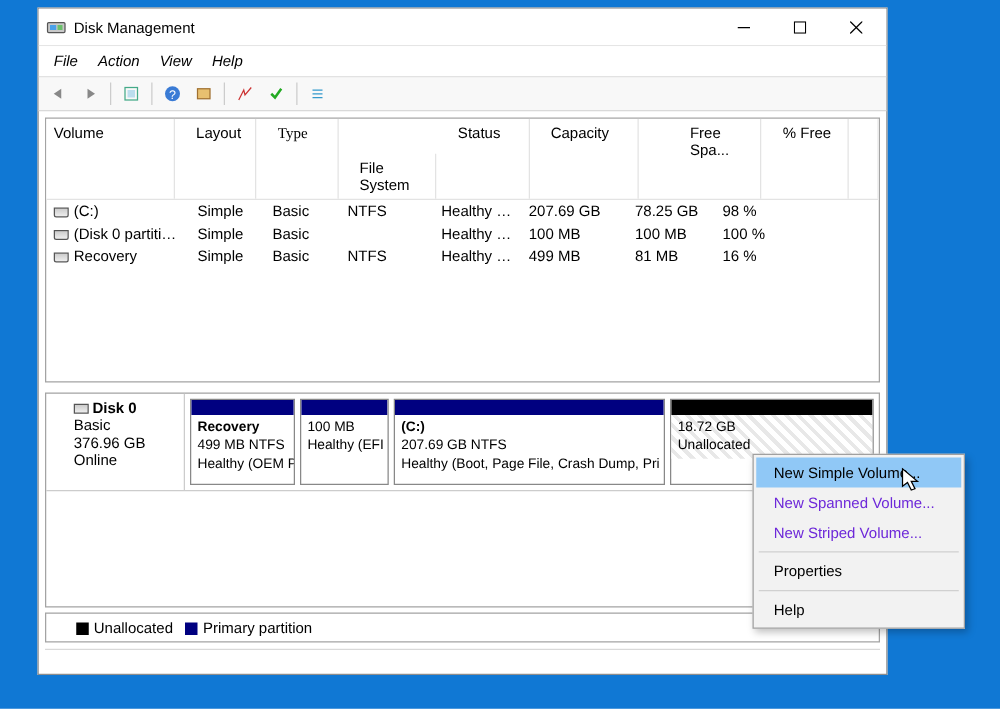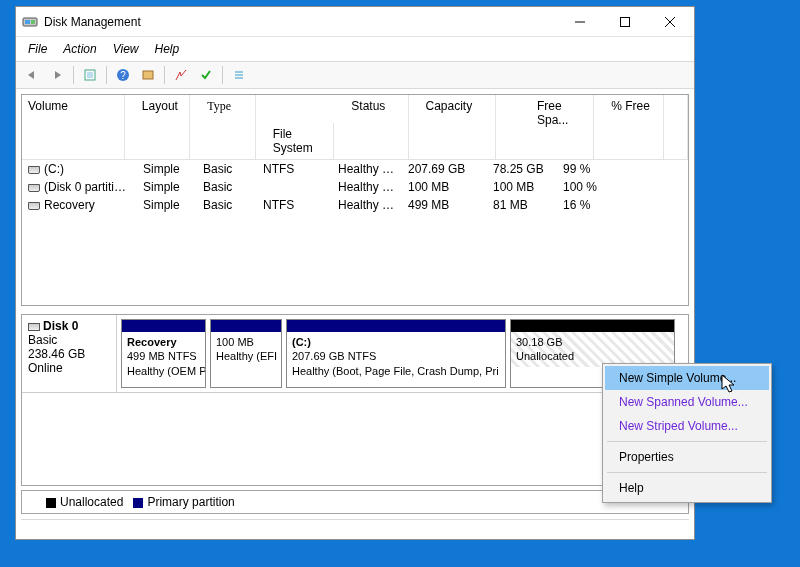--- a/index.html
+++ b/index.html
@@ -8,21 +8,21 @@
     font-family: "Segoe UI", Tahoma, sans-serif;
     font-size: 12px;
     background: #1078d4;
     width: 800px;
     height: 567px;
     overflow: hidden;
     position: relative;
   }
   .window {
     position: absolute;
-    left: 15px;
+    left: 30px;
     top: 6px;
     width: 680px;
     height: 534px;
     background: #fff;
     border: 1px solid #8d8d8d;
     display: flex;
     flex-direction: column;
   }
   .titlebar {
     height: 30px;
@@ -116,20 +116,21 @@
   }
   .disk-row {
     display: flex;
     border-bottom: 1px solid #ccc;
     height: 78px;
   }
   .disk-label {
     width: 95px;
     padding: 4px 6px;
     border-right: 1px solid #ccc;
+    margin-left: 16px;
   }
   .disk-label .disk-name { font-weight: bold; }
   .disk-bar-icon {
     width: 12px; height: 8px;
     display: inline-block;
     border: 1px solid #555;
     background: linear-gradient(#ccc,#eee);
     margin-right: 3px;
     vertical-align: middle;
   }
@@ -319,21 +320,21 @@
       </div>
     <div id="vol-rows">
         <div class="vol-row">
           <div class="vol-cell" style="width: 115px;"><span class="vol-icon"></span><span>(C:)</span></div>
           <div class="vol-cell" style="width: 60px;">Simple</div>
           <div class="vol-cell" style="width: 60px;">Basic</div>
           <div class="vol-cell" style="width: 75px;">NTFS</div>
           <div class="vol-cell" style="width: 70px;">Healthy (B...</div>
           <div class="vol-cell" style="width: 85px;">207.69 GB</div>
           <div class="vol-cell" style="width: 70px;">78.25 GB</div>
-          <div class="vol-cell" style="width: 65px;">99 %</div>
+          <div class="vol-cell" style="width: 65px;">98 %</div>
         </div>
         <div class="vol-row">
           <div class="vol-cell" style="width: 115px;"><span class="vol-icon"></span><span>(Disk 0 partition 2)</span></div>
           <div class="vol-cell" style="width: 60px;">Simple</div>
           <div class="vol-cell" style="width: 60px;">Basic</div>
           <div class="vol-cell" style="width: 75px;"></div>
           <div class="vol-cell" style="width: 70px;">Healthy (E...</div>
           <div class="vol-cell" style="width: 85px;">100 MB</div>
           <div class="vol-cell" style="width: 70px;">100 MB</div>
           <div class="vol-cell" style="width: 65px;">100 %</div>
@@ -349,21 +350,21 @@
           <div class="vol-cell" style="width: 65px;">16 %</div>
         </div>
       </div>
   </div>
 
   <div class="graphical">
     <div class="disk-row">
       <div class="disk-label">
         <div><span class="disk-bar-icon"></span><span class="disk-name">Disk 0</span></div>
         <div>Basic</div>
-        <div>238.46 GB</div>
+        <div>376.96 GB</div>
         <div>Online</div>
       </div>
       <div class="partitions" id="partitions">
           <div class="partition" style="width: 85px;">
             <div class="part-header"></div>
             <div class="part-body">
               <div class="ptitle">Recovery</div>
               <div>499 MB NTFS</div>
               <div>Healthy (OEM Partit</div>
             </div>
@@ -379,21 +380,21 @@
             <div class="part-header"></div>
             <div class="part-body">
               <div class="ptitle">(C:)</div>
               <div>207.69 GB NTFS</div>
               <div>Healthy (Boot, Page File, Crash Dump, Pri</div>
             </div>
           </div>
           <div class="partition" style="width: 165px;">
             <div class="part-header unalloc"></div>
             <div class="part-body unalloc-body">
-              <div>30.18 GB</div>
+              <div>18.72 GB</div>
               <div>Unallocated</div>
             </div>
           </div>
         </div>
     </div>
     <div class="spacer"></div>
   </div>
 
   <div class="legend">
     <span class="legend-swatch" style="background:#000"></span><span>Unallocated</span>

